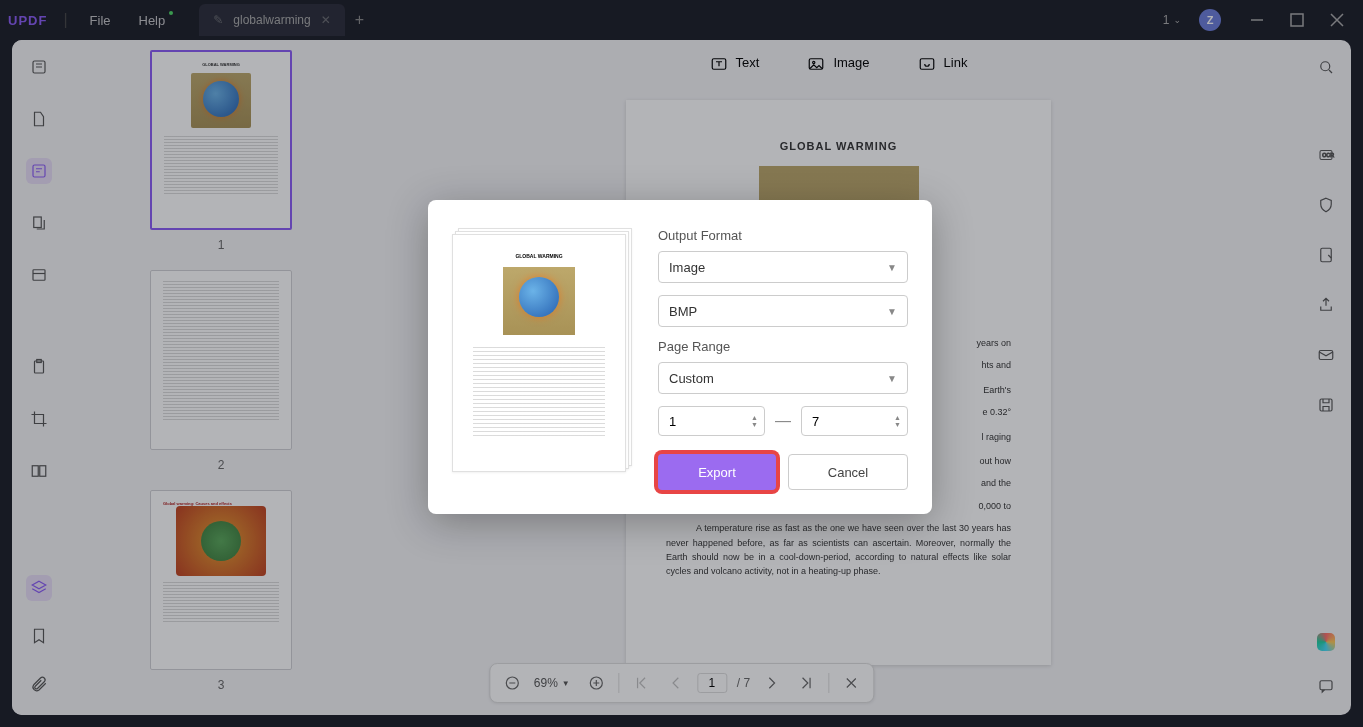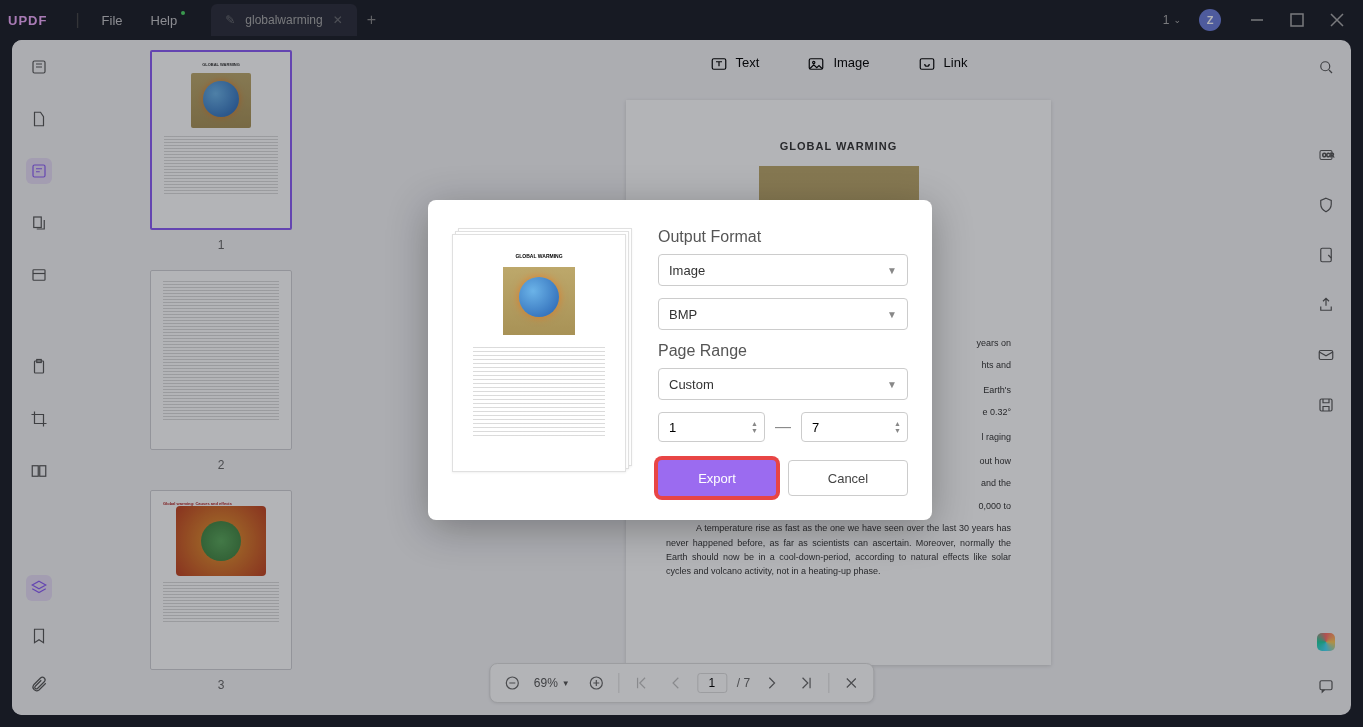--- a/index.html
+++ b/index.html
@@ -1,19 +1,19 @@
 <!DOCTYPE html>
 <html><head>
 <meta charset="utf-8">
 <style>
 * { margin: 0; padding: 0; box-sizing: border-box; font-family: -apple-system, BlinkMacSystemFont, "Segoe UI", Arial, sans-serif; }
 body { width: 1363px; height: 727px; background: #1a1c26; overflow: hidden; position: relative; }
 
 .titlebar { height: 40px; background: #1a1c26; display: flex; align-items: center; padding: 0 8px; color: #c5c5c7; }
-.titlebar .logo { color: #f0abfc; font-weight: 700; letter-spacing: 1px; font-size: 13px; margin-right: 20px; }
+.titlebar .logo { color: #8b5cf6; font-weight: 700; letter-spacing: 1px; font-size: 13px; margin-right: 8px; }
 .titlebar .divider { color: #444; margin: 0 8px; }
 .titlebar .menu-item { padding: 6px 14px; font-size: 13px; cursor: pointer; position: relative; }
 .titlebar .green-dot { position: absolute; top: 4px; right: 6px; width: 4px; height: 4px; background: #4dd865; border-radius: 50%; }
 .tab { background: #2a2c38; height: 32px; display: flex; align-items: center; padding: 0 14px; margin-left: 20px; border-radius: 6px 6px 0 0; gap: 10px; font-size: 12px; color: #aaa; }
 .tab .pencil-icon { opacity: .5; }
 .tab .close-icon { opacity: .5; cursor: pointer; }
 .tab-add { margin-left: 10px; color: #888; cursor: pointer; font-size: 16px; }
 .titlebar .right { margin-left: auto; display: flex; align-items: center; gap: 18px; color: #aaa; }
 .page-indicator-top { font-size: 12px; display: flex; align-items: center; gap: 4px; }
 .avatar { width: 22px; height: 22px; border-radius: 50%; background: #6b7dd9; color: #fff; display: flex; align-items: center; justify-content: center; font-size: 11px; font-weight: 600; }
@@ -69,21 +69,21 @@
 .stack-page { position: absolute; background: #fff; border: 1px solid #e0e0e0; width: 174px; height: 238px; box-shadow: 0 1px 2px rgba(0,0,0,.06); }
 .stack-page:nth-child(1) { top: 0; left: 6px; }
 .stack-page:nth-child(2) { top: 3px; left: 3px; }
 .stack-page.front { top: 6px; left: 0; padding: 18px 20px; }
 .stack-title { font-size: 5px; font-weight: bold; text-align: center; margin-bottom: 8px; }
 .stack-img { width: 72px; height: 68px; background: linear-gradient(#bda86b,#a89256); margin: 0 auto 12px; position: relative; }
 .stack-globe { position: absolute; top: 10px; left: 16px; width: 40px; height: 40px; border-radius: 50%; background: radial-gradient(circle at 35% 35%, #6bb3e8, #2560b0); box-shadow: 0 0 8px rgba(255,100,0,.6); }
 .stack-text { width: 100%; height: 90px; background: repeating-linear-gradient(#999 0, #999 1px, transparent 1px, transparent 4px); opacity: .35; }
 
 .dialog-form { flex: 1; display: flex; flex-direction: column; }
-.form-label { font-size: 16px; color: #555; margin-bottom: 8px; }
+.form-label { font-size: 13px; color: #555; margin-bottom: 8px; }
 .form-select { height: 32px; border: 1px solid #ccc; border-radius: 4px; background: #fff; padding: 0 10px; font-size: 13px; color: #333; margin-bottom: 12px; display: flex; align-items: center; justify-content: space-between; cursor: pointer; }
 .form-select .chev { color: #888; font-size: 10px; }
 .range-row { display: flex; align-items: center; gap: 10px; margin-bottom: 18px; }
 .spin-input { flex: 1; height: 30px; border: 1px solid #ccc; border-radius: 4px; display: flex; align-items: center; padding: 0 6px 0 10px; font-size: 13px; justify-content: space-between; }
 .spin-arrows { display: flex; flex-direction: column; font-size: 7px; color: #888; line-height: 7px; }
 .range-dash { color: #888; }
 .dialog-buttons { display: flex; gap: 12px; margin-top: auto; align-items: center; }
 .btn-export { flex: 1; height: 36px; background: #9b6bf0; color: #fff; border: none; border-radius: 4px; font-size: 13px; cursor: pointer; box-shadow: 0 0 0 4px #e84545; }
 .btn-cancel { flex: 1; height: 36px; background: #fff; border: 1px solid #ccc; border-radius: 4px; font-size: 13px; color: #444; cursor: pointer; }
 

